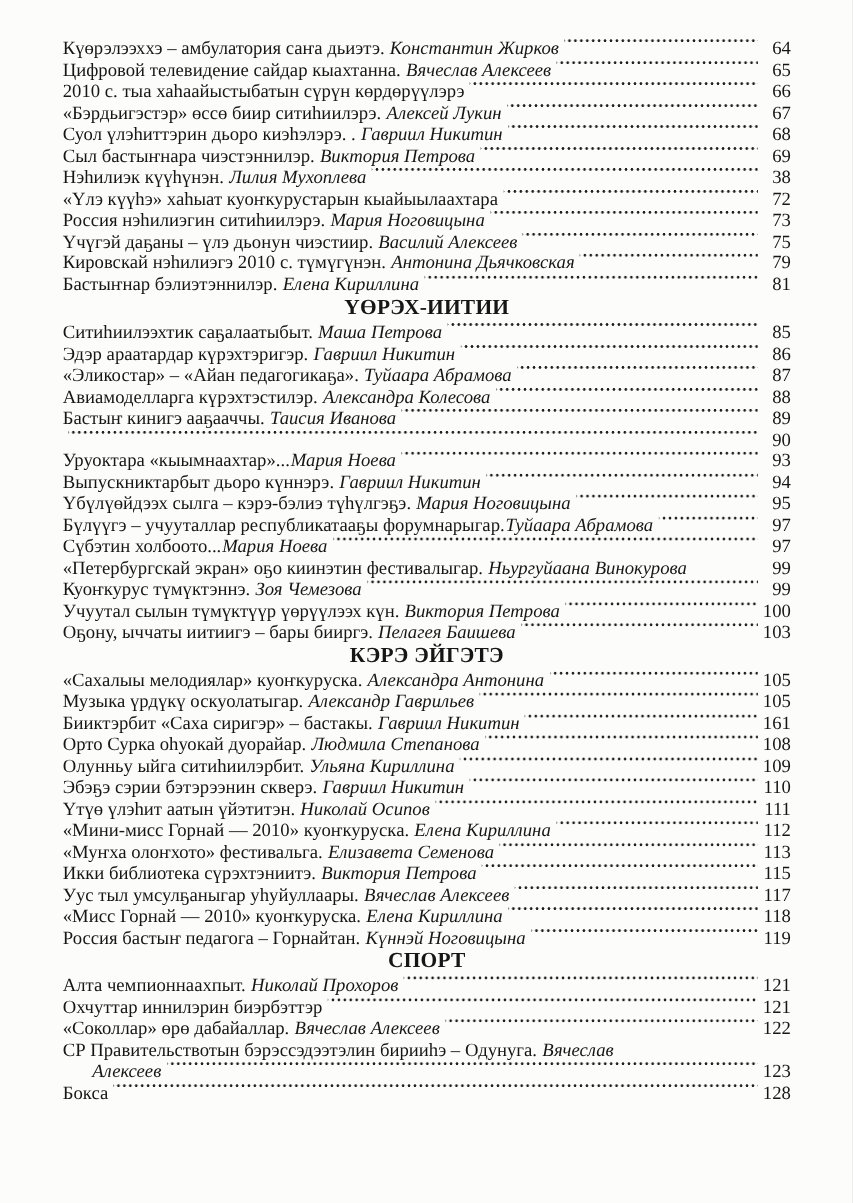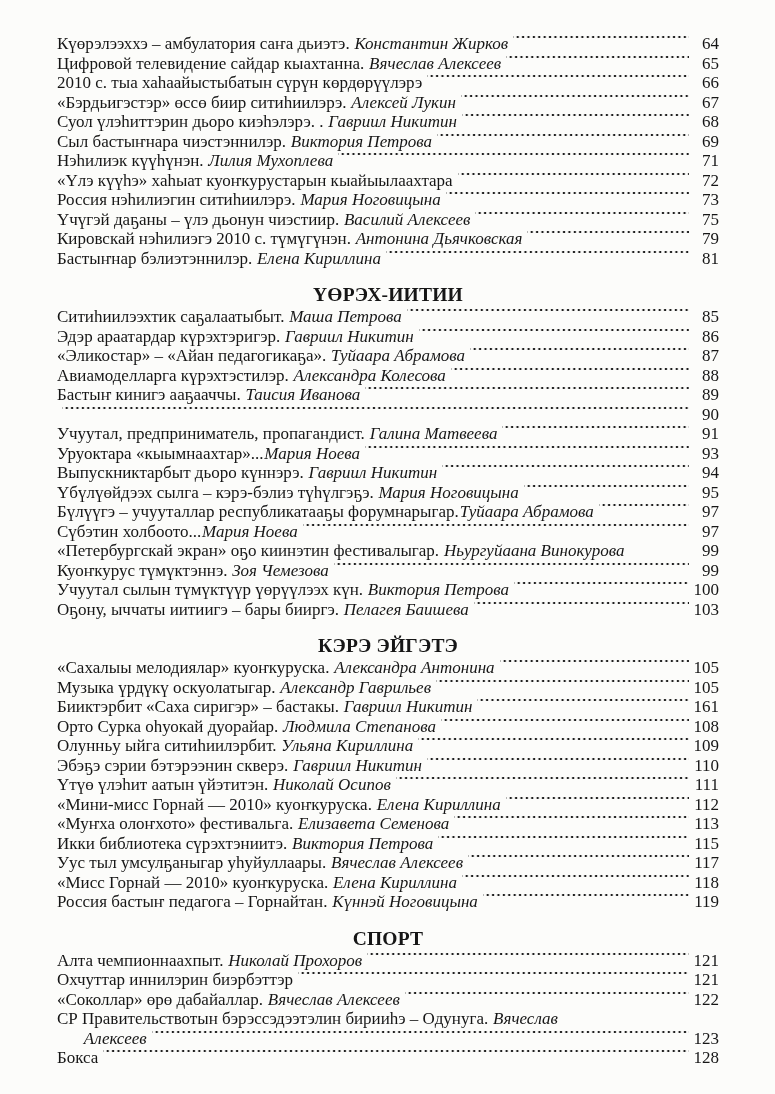--- a/index.html
+++ b/index.html
@@ -48,21 +48,20 @@
     text-align: right;
     font-size: 17px;
   }
   .section-header {
     text-align: center;
     font-weight: bold;
     font-size: 19.5px;
     line-height: 24px;
     height: 24px;
     letter-spacing: 0.2px;
-    margin-top: 15px;
   }
   .toc-line.cont { padding-left: 22px; }
 </style>
 </head>
 <body>
 
 <div class="page">
   <div class="toc" id="toc">
       <div class="toc-line">
         <span class="toc-text"><span class="title">Күөрэлээххэ – амбулатория саҥа дьиэтэ.</span><span class="author">Константин Жирков</span></span>
@@ -90,21 +89,21 @@
         <span class="pg">68</span>
       </div>
       <div class="toc-line">
         <span class="toc-text"><span class="title">Сыл бастыҥнара чиэстэннилэр.</span><span class="author">Виктория Петрова</span></span>
         <span class="dots"></span>
         <span class="pg">69</span>
       </div>
       <div class="toc-line">
         <span class="toc-text"><span class="title">Нэһилиэк күүһүнэн.</span><span class="author">Лилия Мухоплева</span></span>
         <span class="dots"></span>
-        <span class="pg">71</span>
+        <span class="pg">38</span>
       </div>
       <div class="toc-line">
         <span class="toc-text"><span class="title">«Үлэ күүһэ» хаһыат куоҥкурустарын кыайыылаахтара</span></span>
         <span class="dots"></span>
         <span class="pg">72</span>
       </div>
       <div class="toc-line">
         <span class="toc-text"><span class="title">Россия нэһилиэгин ситиһиилэрэ.</span><span class="author">Мария Ноговицына</span></span>
         <span class="dots"></span>
         <span class="pg">73</span>
@@ -146,25 +145,20 @@
         <span class="pg">88</span>
       </div>
       <div class="toc-line">
         <span class="toc-text"><span class="title">Бастыҥ кинигэ ааҕааччы.</span><span class="author">Таисия Иванова</span></span>
         <span class="dots"></span>
         <span class="pg">89</span>
       </div>
       <div class="toc-line">
         <span class="dots"></span>
         <span class="pg">90</span>
-      </div>
-      <div class="toc-line">
-        <span class="toc-text"><span class="title">Учуутал, предприниматель, пропагандист.</span><span class="author">Галина Матвеева</span></span>
-        <span class="dots"></span>
-        <span class="pg">91</span>
       </div>
       <div class="toc-line">
         <span class="toc-text"><span class="title">Уруоктара «кыымнаахтар»...</span><span class="author tight">Мария Ноева</span></span>
         <span class="dots"></span>
         <span class="pg">93</span>
       </div>
       <div class="toc-line">
         <span class="toc-text"><span class="title">Выпускниктарбыт дьоро күннэрэ.</span><span class="author">Гавриил Никитин</span></span>
         <span class="dots"></span>
         <span class="pg">94</span>

